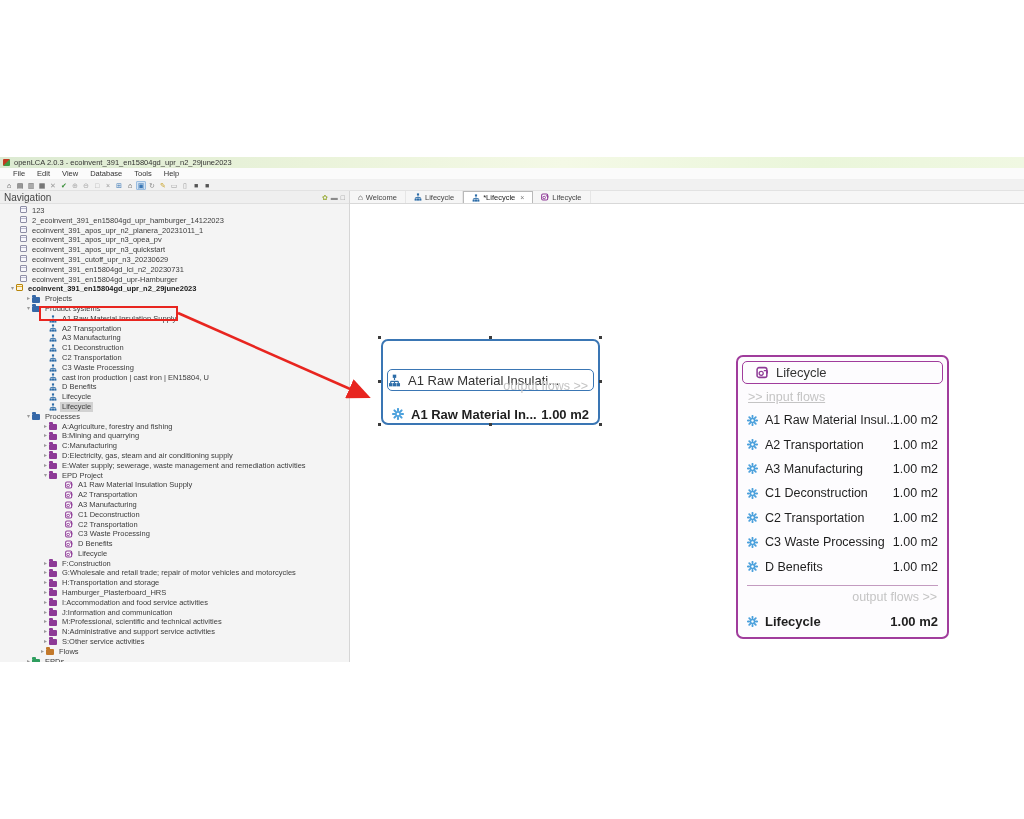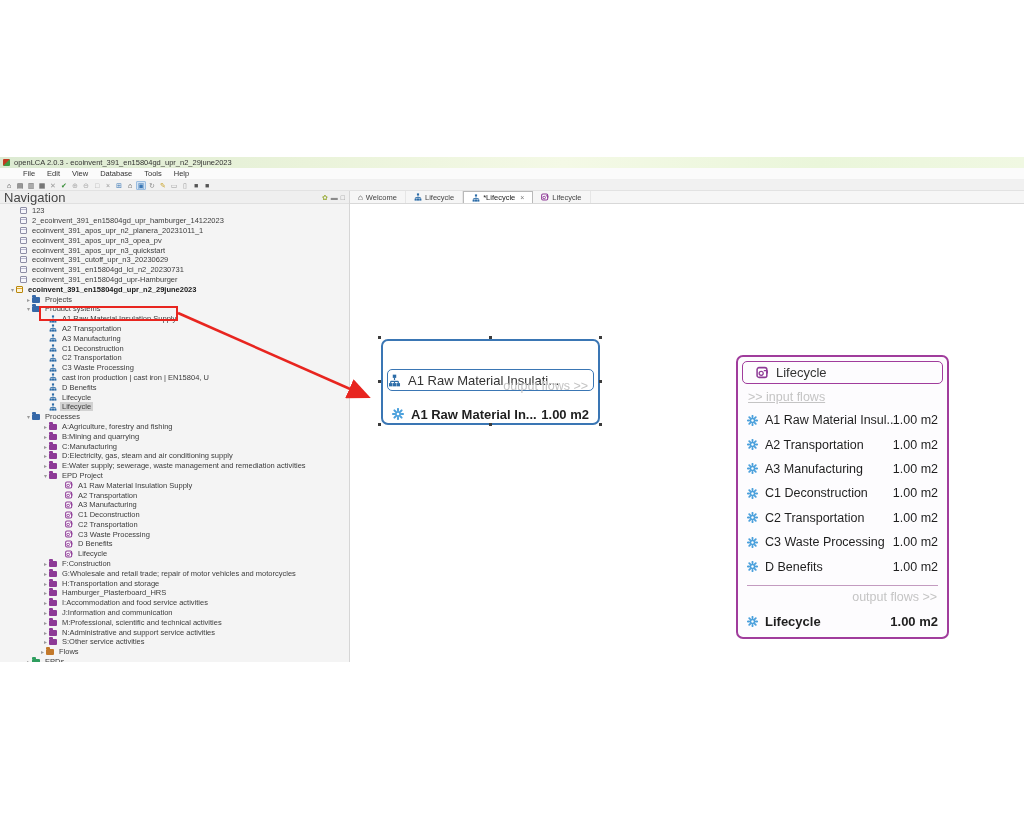--- a/index.html
+++ b/index.html
@@ -9,43 +9,43 @@
 
   
   .titlebar { position:absolute; left:0; top:157px; width:1024px; height:11px;
     background:linear-gradient(90deg,#dcead2,#eaf3da 30%,#f4f9e6 55%,#eaf6da 80%,#f0f8e2);
     display:flex; align-items:center; gap:4px; padding-left:3px; }
   .appicon { width:7px; height:7px; border-radius:1px;
     background:linear-gradient(135deg,#c23b22 48%,#3f9b42 52%); }
   .titletext { font-size:7.5px; color:#333; white-space:nowrap; }
 
   .menubar { position:absolute; left:0; top:168px; width:1024px; height:12px;
-    background:#fbfbfb; display:flex; align-items:center; padding-left:18px; gap:2px;
+    background:#fbfbfb; display:flex; align-items:center; padding-left:8px; gap:2px;
     border-bottom:1px solid #f0f0f0; }
   .menuitem { font-size:7.5px; color:#333; padding:0 5px; cursor:default; }
 
   .toolbar { position:absolute; left:0; top:180px; width:1024px; height:11px;
     background:#f1f1f1; border-bottom:1px solid #e2e2e2;
     display:flex; align-items:center; padding-left:4px; gap:1px; }
   .tbicon { font-size:7px; width:10px; height:9px; display:inline-flex;
     align-items:center; justify-content:center; line-height:1; }
   .tbicon.hl { background:#d4e4f4; border:1px solid #9abde0; border-radius:1px; }
 
   
   .navpanel { position:absolute; left:0; top:191px; width:350px; height:471px;
     background:#f4f4f4; border-right:1px solid #d6d6d6; overflow:hidden; }
   .navheader { height:13px; background:#efefef; border-bottom:1px solid #e0e0e0;
     display:flex; align-items:center; padding:0 4px; }
-  .navtitle { font-size:13px; color:#444; flex:0 0 auto; }
+  .navtitle { font-size:10px; color:#444; flex:0 0 auto; }
   .navhdr-icons { margin-left:auto; display:flex; align-items:center; gap:3px; }
   .navhdr-icons span { font-size:7px; color:#8a8a8a; line-height:1; }
   .nav-leaf { color:#9aac3a !important; }
 
   .tree { padding-top:2px; }
-  .trow { height:9.8px; display:flex; align-items:center; white-space:nowrap; }
+  .trow { height:9.8px; display:flex; white-space:nowrap; }
   .chev { width:7px; font-size:6px; color:#9a9a9a; text-align:center; flex:0 0 7px; }
   .ticon { flex:0 0 auto; margin-right:3px; display:inline-flex; align-items:center; }
   .tlabel { font-size:7.5px; color:#3c3c3c; padding:0 2px; }
   .tlabel.bold { font-weight:bold; color:#1a1a1a; }
   .tlabel.selected { background:#d2d2d2; }
 
   .dbicon { width:7px; height:7px; border:1px solid #8d8da5; border-radius:1px;
     background:repeating-linear-gradient(#f6f6fb 0 1.4px,#b9b9cf 1.4px 2.2px); }
   .dbicon.open { border-color:#b8860b;
     background:repeating-linear-gradient(#fdf3d7 0 1.4px,#e0a92c 1.4px 2.2px); }

